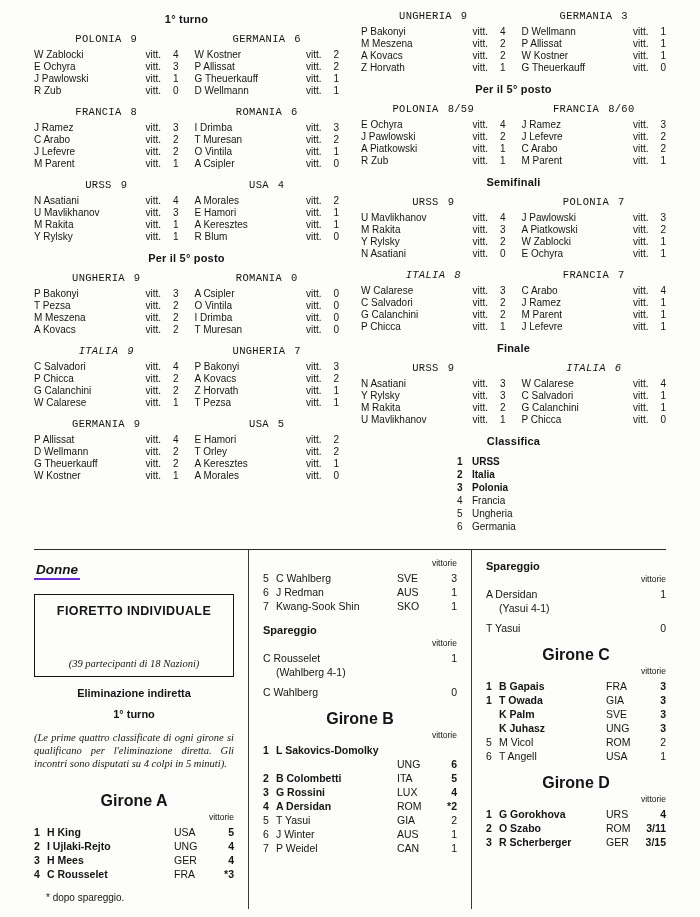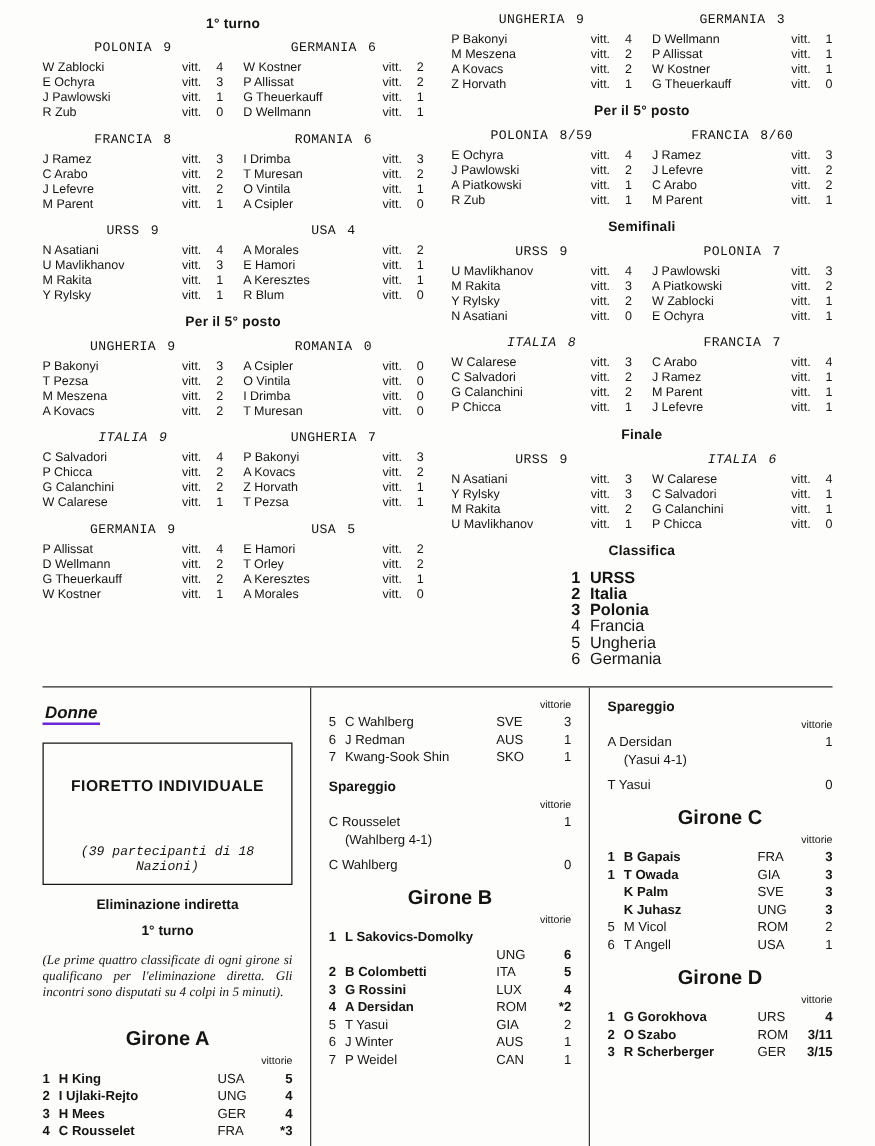--- a/index.html
+++ b/index.html
@@ -11,34 +11,34 @@
   .main-heading{font-size:11px;font-weight:700;text-align:center;margin:2px 0 16px;letter-spacing:.2px;}
   .section-title{font-size:11px;font-weight:700;text-align:center;margin:3px 0 8px;letter-spacing:.2px;}
   .match-row{display:flex;gap:16px;margin-bottom:9px;}
   .team-block{flex:1;min-width:0;}
   .team-header{font-size:10.5px;text-align:center;margin-bottom:4px;letter-spacing:.3px;font-family:Liberation Mono, monospace;}
   .team-header.italic{font-style:italic;}
   .team-score{margin-left:9px;}
   .player-row{display:flex;justify-content:space-between;font-size:10px;line-height:12px;}
   .p-right{display:flex;justify-content:space-between;width:33px;flex:none;}
   .p-num{text-align:right;}
-  .cl-list{padding-left:96px;font-size:13px;line-height:13px;margin-bottom:4px;}
+  .cl-list{padding-left:96px;font-size:10px;line-height:13px;margin-bottom:4px;}
   .cl-rank{display:inline-block;width:15px;}
   .cl-row.bold{font-weight:700;}
   .rule{border:none;border-top:1px solid #2a2a2a;margin:12px 0 0;}
   .bottom-section{display:flex;align-items:stretch;}
   .vdiv{width:1px;background:#3a3a3a;flex:none;}
   .bcol{font-size:10.5px;}
   .col1{flex:0 0 214px;padding:10px 14px 6px 0;}
   .col2{flex:0 0 222px;padding:6px 14px 6px 14px;}
   .col3{flex:1;padding:10px 0 6px 14px;}
   .donne{display:inline-block;font-family:Liberation Sans, sans-serif;font-style:italic;font-weight:700;font-size:13.5px;border-bottom:2px solid #6d28d9;padding:0 2px 1px;margin:2px 0 14px;}
-  .title-box{border:1.5px solid #141414;text-align:center;padding:27px 4px 7px;margin-bottom:10px;}
+  .title-box{border:1.5px solid #141414;text-align:center;padding:9px 4px 7px;margin-bottom:10px;}
   .box-title{font-weight:700;font-size:12.5px;letter-spacing:.4px;margin-bottom:5px;}
-  .participants{font-family:Liberation Mono, monospace;font-style:italic;font-size:10.5px;margin-top:40px;}
+  .participants{font-family:Liberation Serif, serif;font-style:italic;font-size:10.5px;margin-top:40px;}
   .sub-heading{font-weight:700;font-size:11px;text-align:center;margin:9px 0;}
   .note{font-family:"Liberation Serif",serif;font-style:italic;font-size:10.5px;line-height:13px;text-align:justify;margin:11px 0 22px;}
   .girone-title{font-weight:700;font-size:16px;text-align:center;margin:11px 0 2px;}
   .vitt-col-label{font-size:8.5px;text-align:right;margin:2px 0 3px;}
   .g-row{display:flex;line-height:14px;}
   .g-rank{width:13px;flex:none;}
   .g-name{flex:1;min-width:0;}
   .g-country{width:34px;flex:none;}
   .g-vict{width:26px;flex:none;text-align:right;}
   .b{font-weight:700;}

